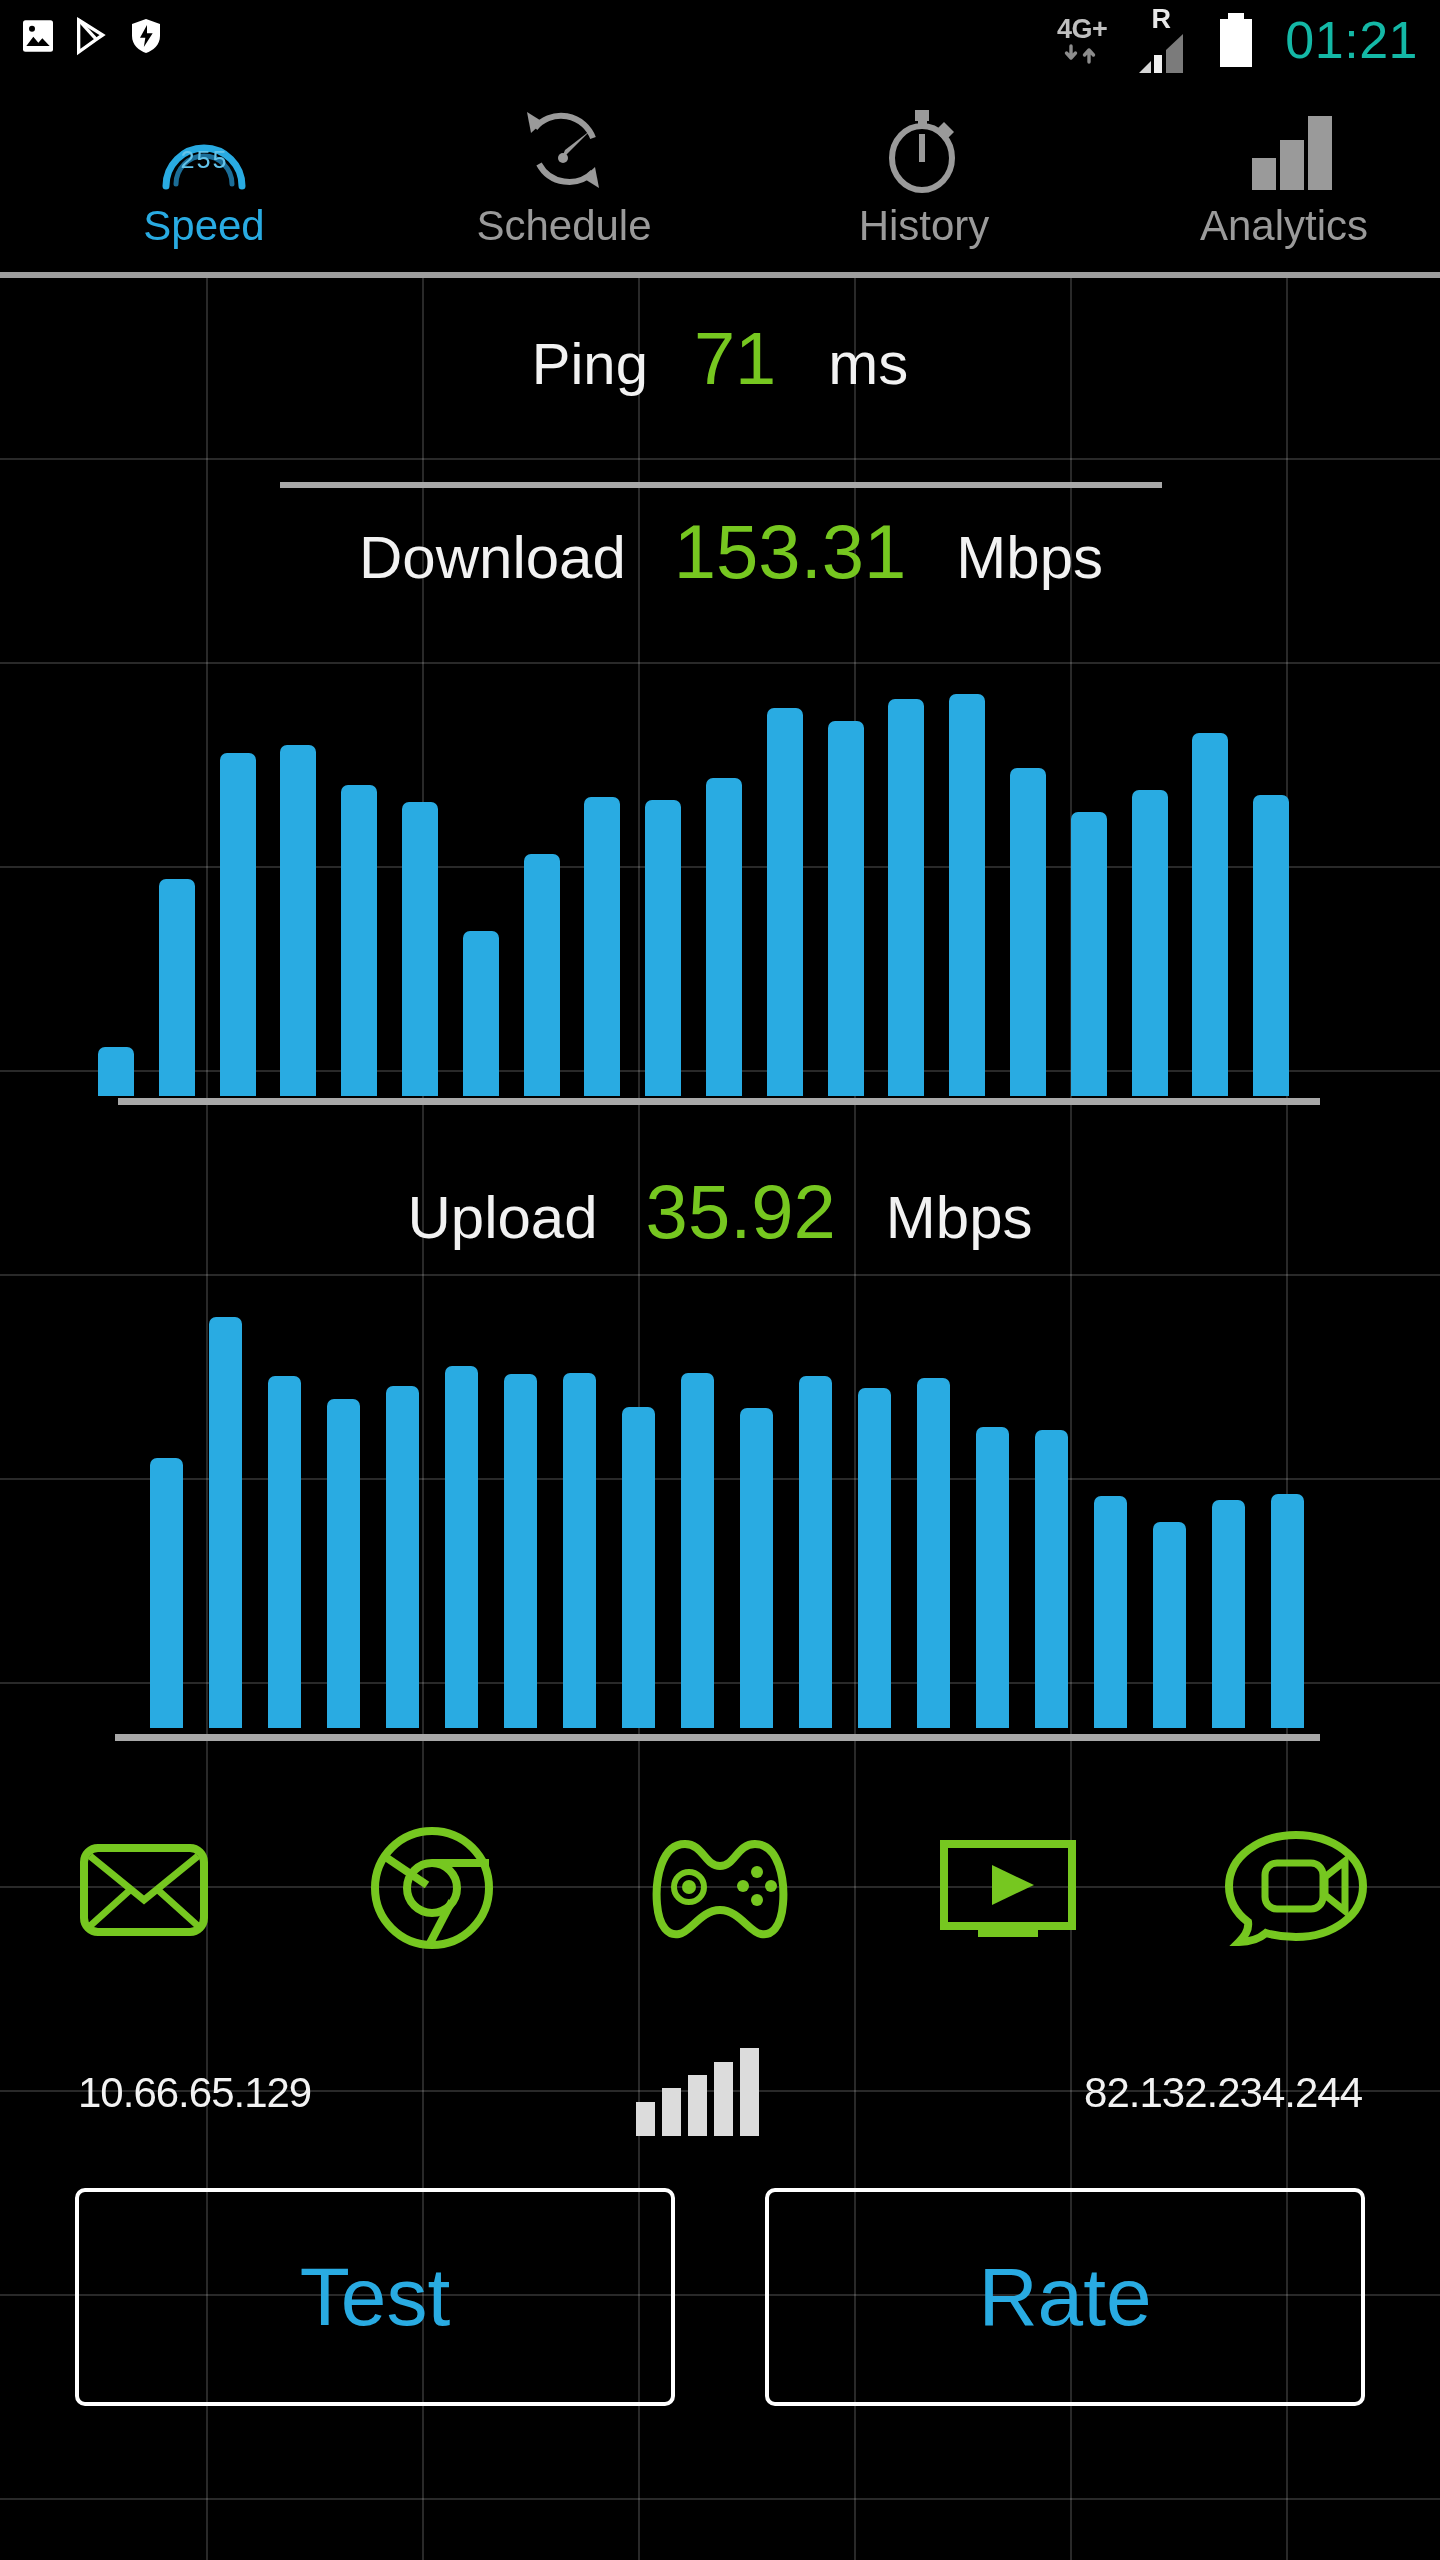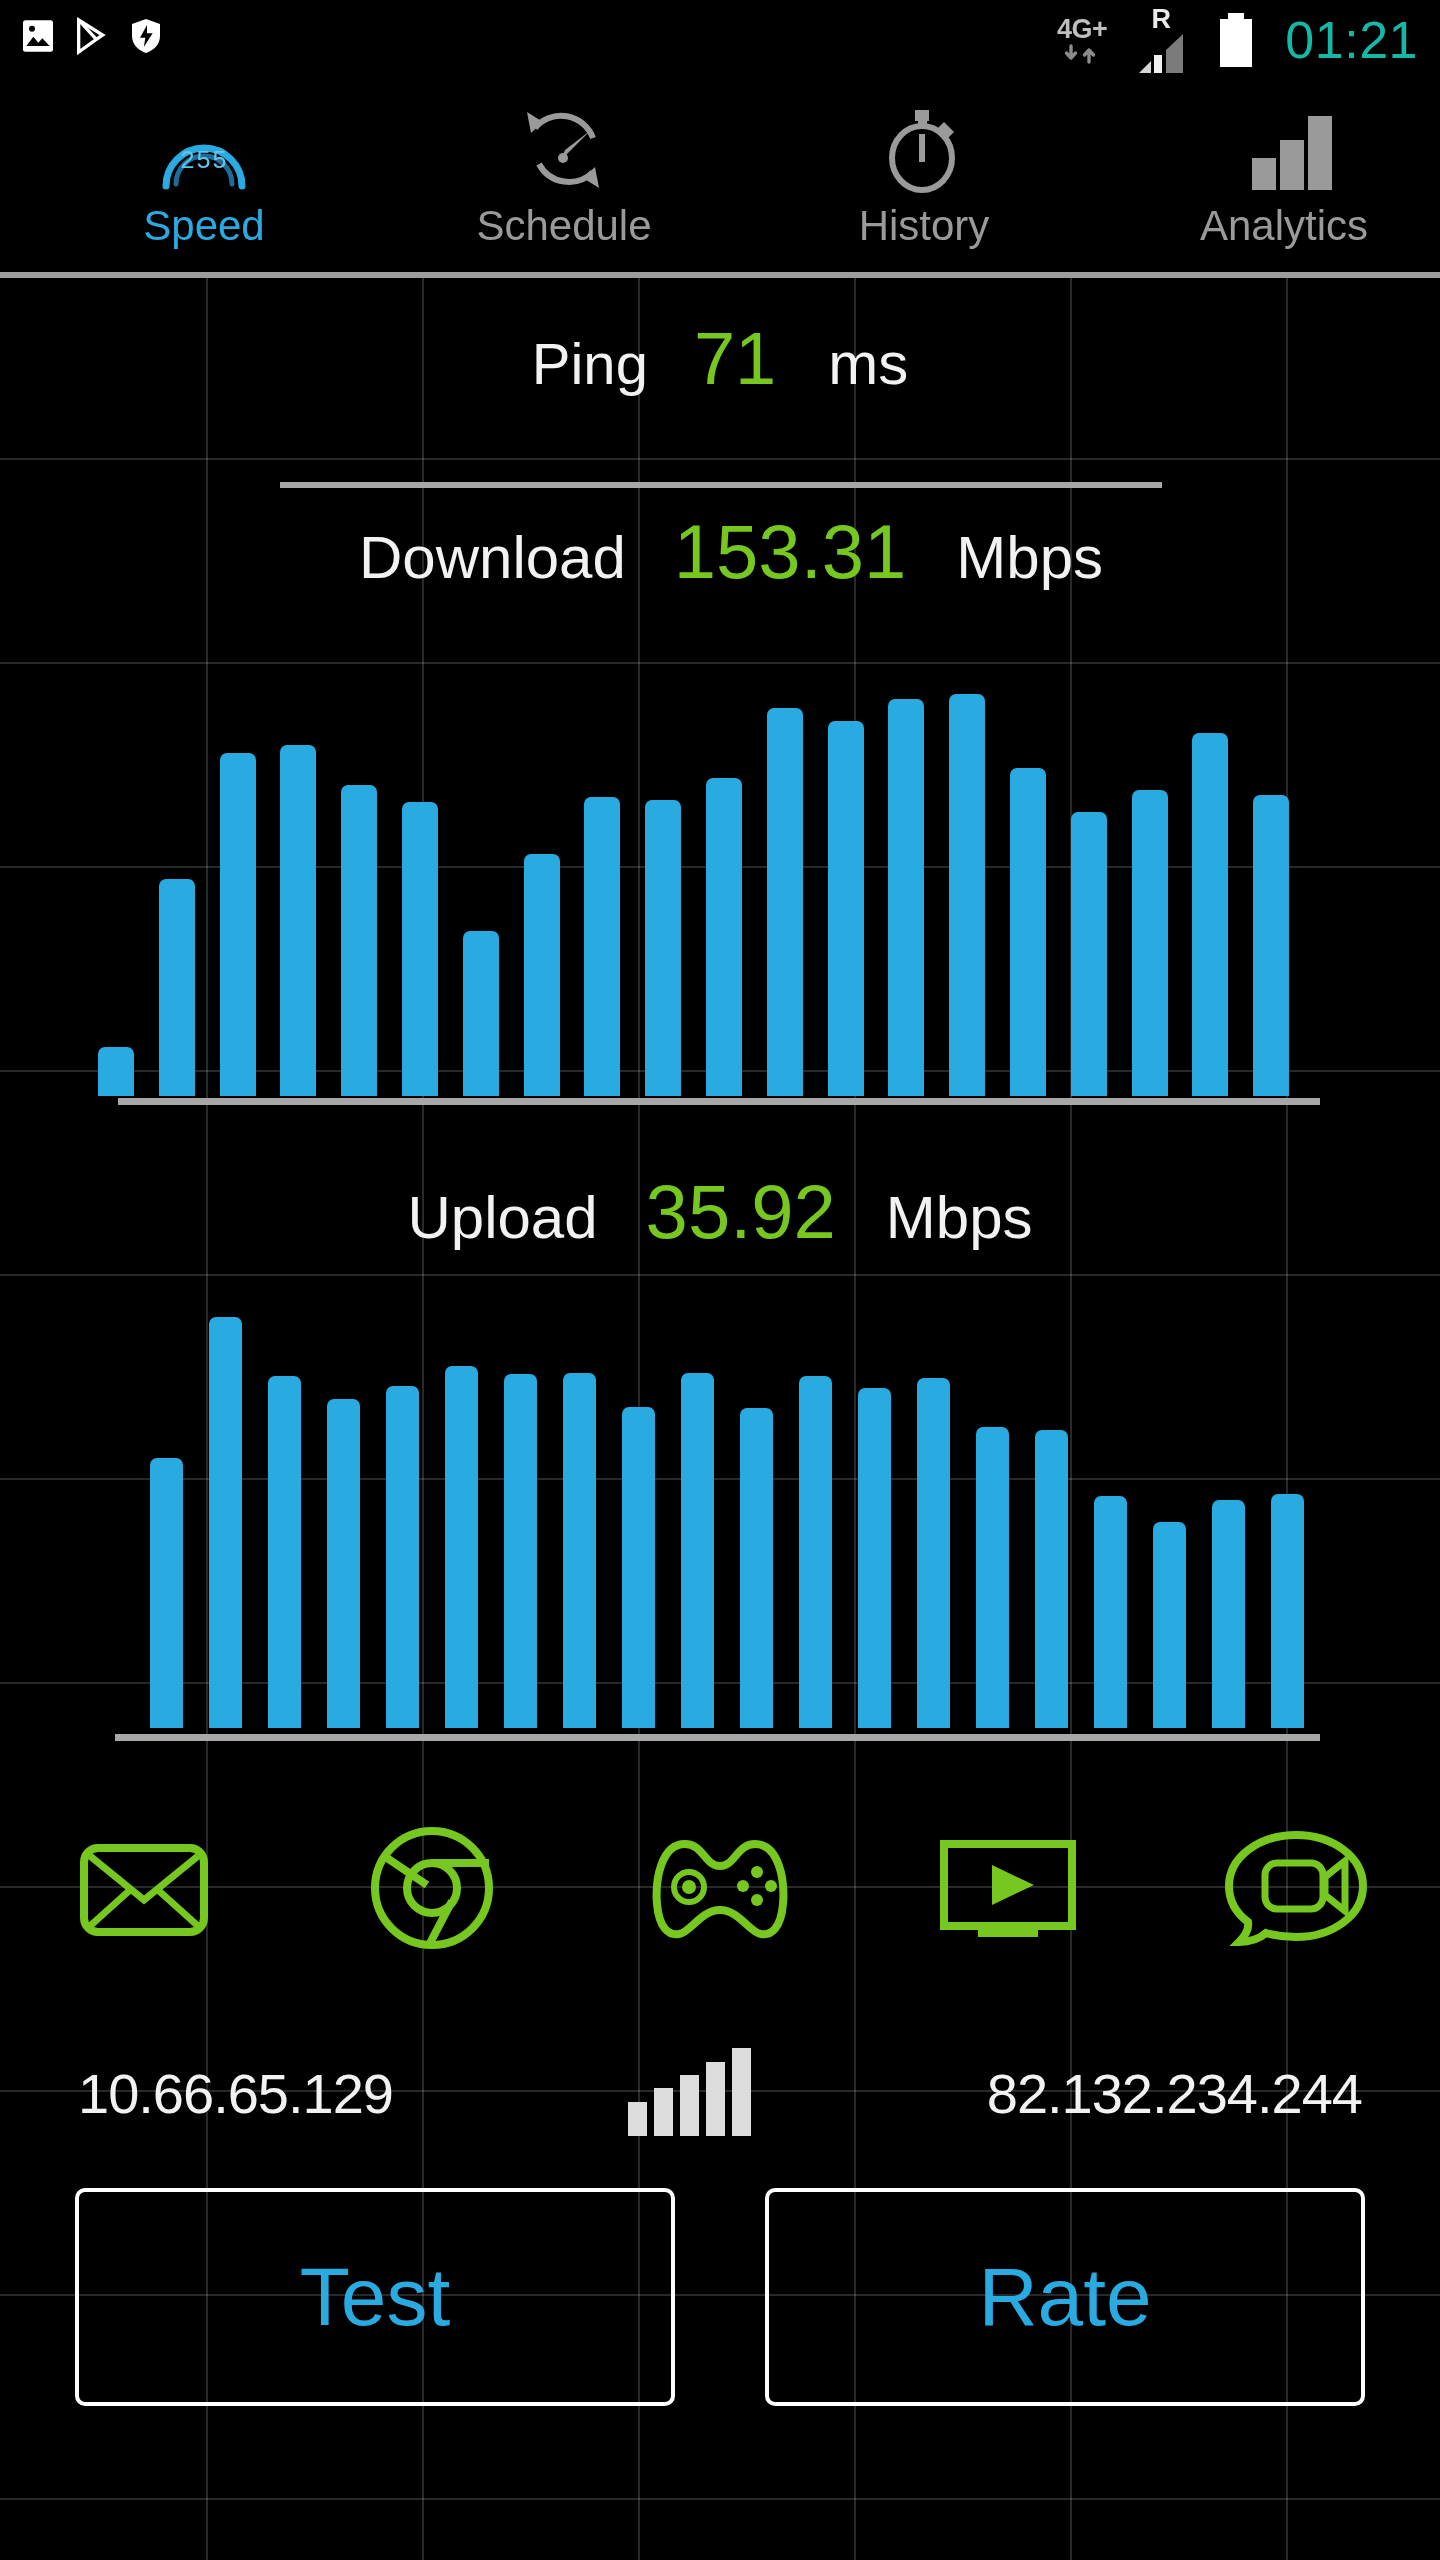--- a/index.html
+++ b/index.html
@@ -64,21 +64,21 @@
 
   #upload-chart { left:150px; top:1010px; width:1160px; height:440px; }
   #upload-baseline { left:115px; top:1456px; width:1205px; }
 
   
   .appicons { position:absolute; left:0; top:1530px; width:1440px; height:160px; display:flex; align-items:center; }
   .appicon { flex:1; display:flex; align-items:center; justify-content:center; }
 
   
   .iprow { position:absolute; left:0; top:1760px; width:1440px; height:110px; display:flex; align-items:center; justify-content:space-between; padding:0 78px; }
-  .ip-text { color:#f2f2f2; font-size:56px; letter-spacing:-1px; }
+  .ip-text { color:#f2f2f2; font-size:42px; letter-spacing:-1px; }
   .sigbars { display:flex; align-items:flex-end; gap:7px; height:86px; }
   .sigbar { width:19px; background:#dcdcdc; }
 
   
   .buttons { position:absolute; left:0; top:1910px; width:1440px; height:250px; display:flex; justify-content:center; gap:90px; }
   .btn {
     width:600px; height:218px;
     border:4px solid #ffffff; border-radius:10px;
     background:transparent;
     color:#29ABE2; font-size:82px;

